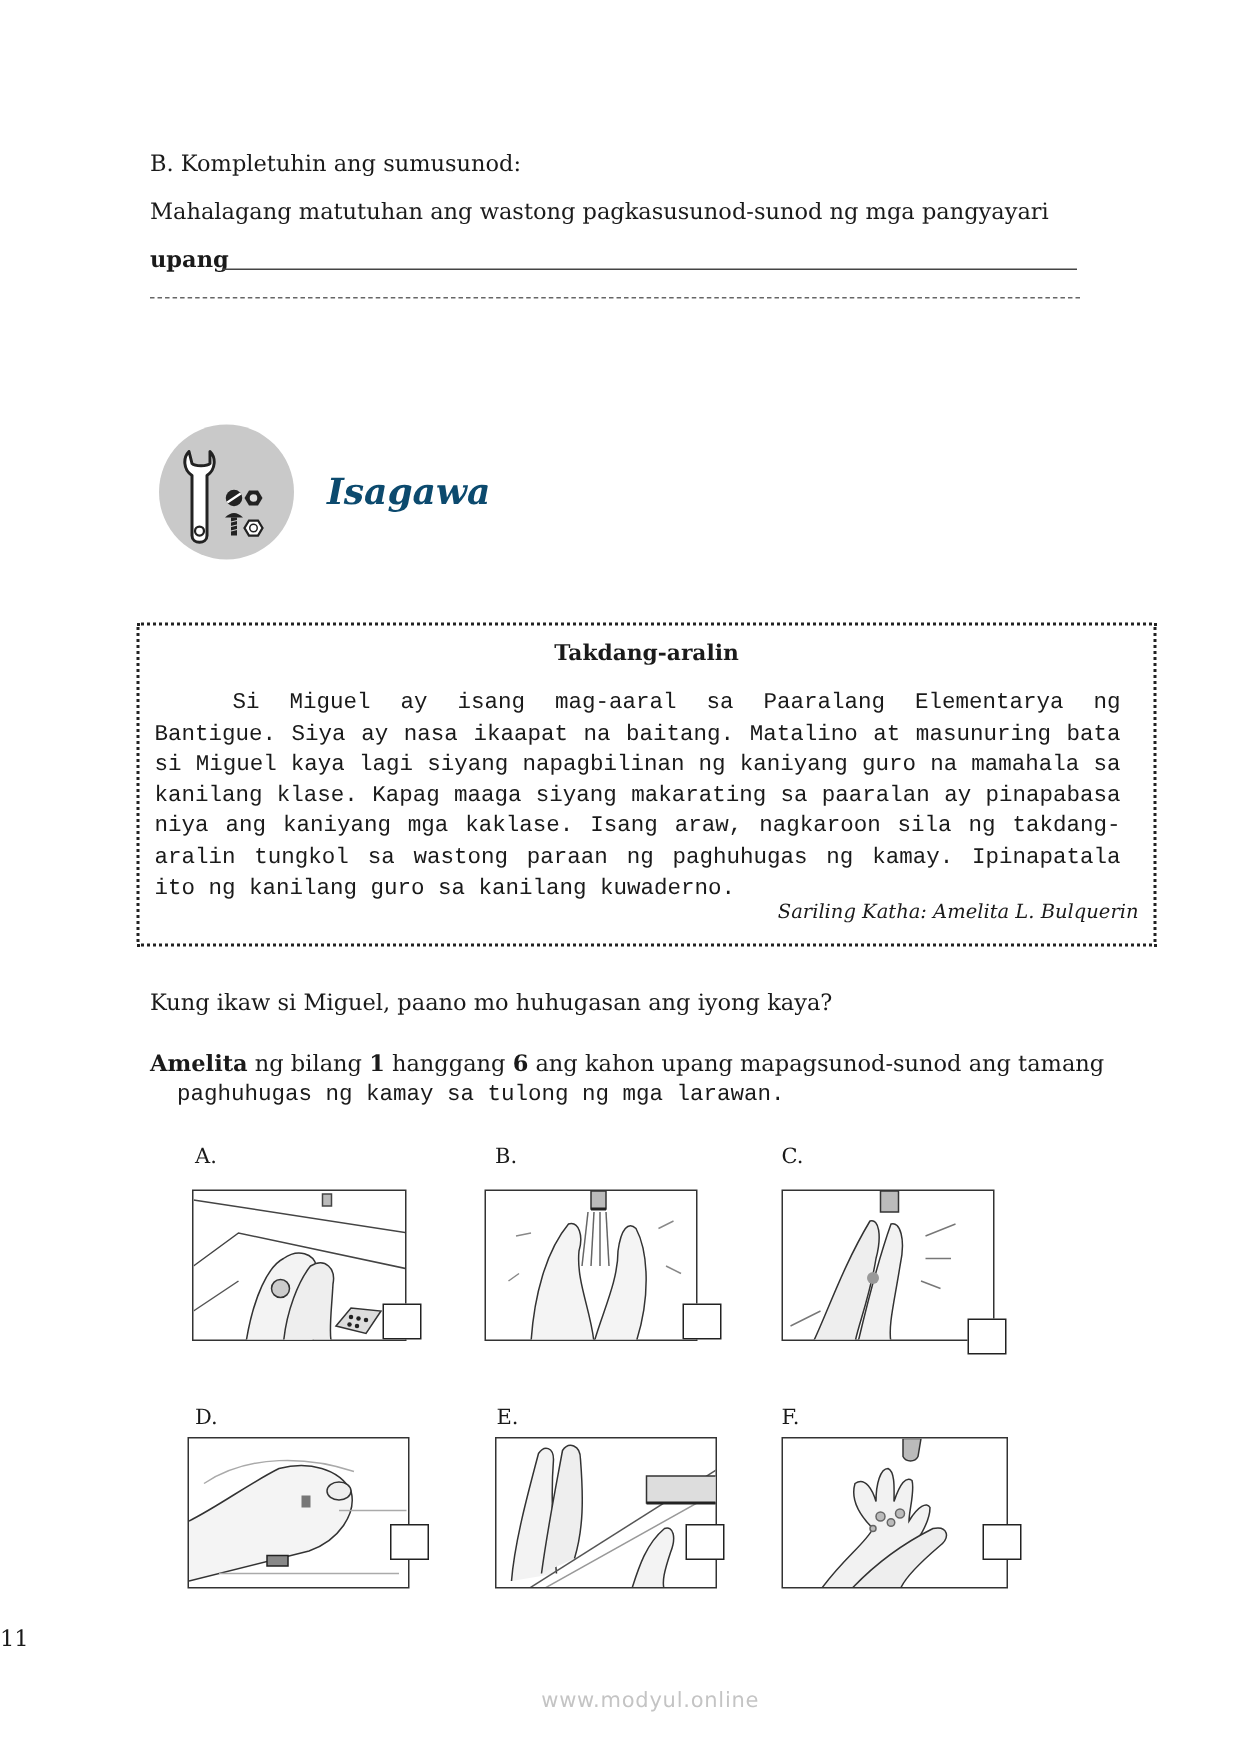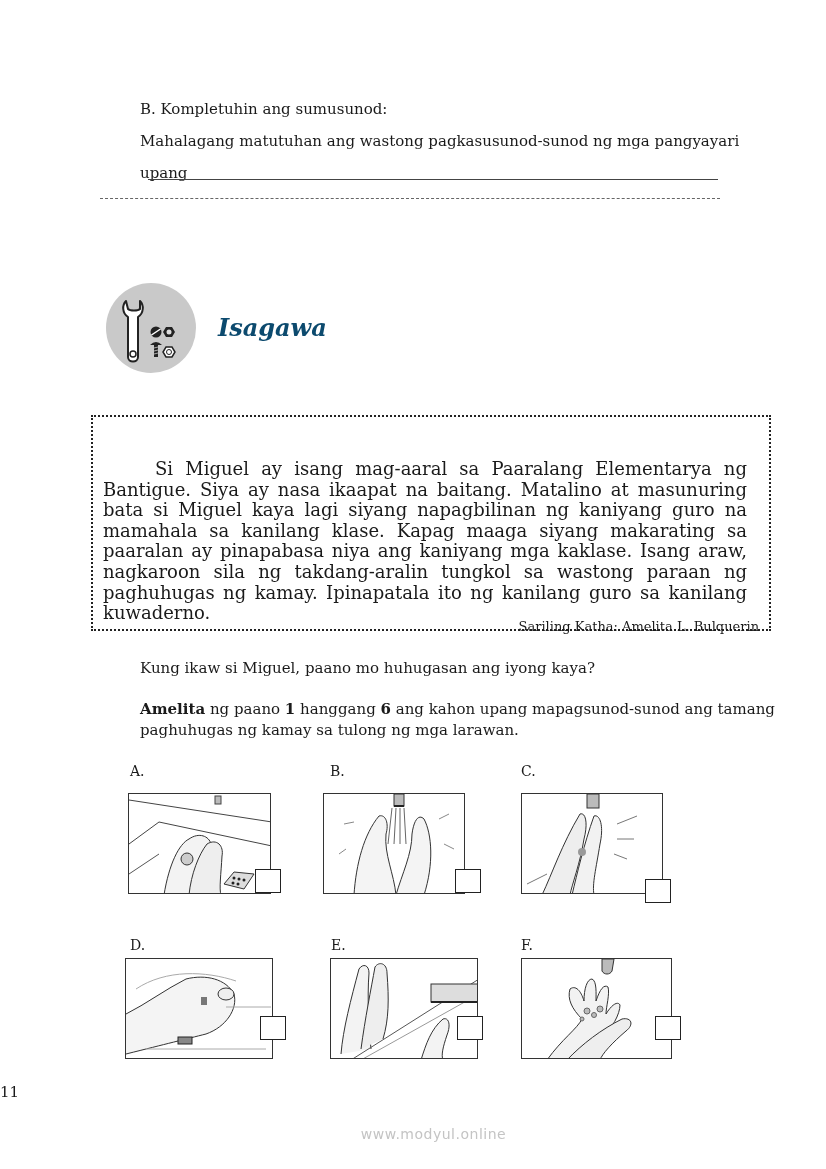--- a/index.html
+++ b/index.html
@@ -1,46 +1,46 @@
 <!DOCTYPE html>
 <html><head>
 <meta charset="utf-8">
 <style>
   html, body { margin: 0; padding: 0; background: #ffffff; }
   body { width: 826px; height: 1169px; position: relative; overflow: hidden;
          font-family: "DejaVu Serif", "Liberation Serif", serif; color: #1a1a1a; }
   .abs { position: absolute; }
-  .txt { font-size: 15px; line-height: 20px; white-space: nowrap; margin-left: 40px; }
+  .txt { font-size: 15px; line-height: 20px; white-space: nowrap; }
   .blank { position: absolute; border-bottom: 1px solid #444; height: 0; }
   .icon-circle { position: absolute; left: 106px; top: 283px; width: 90px; height: 90px;
                  border-radius: 50%; background: #c9c9c9; }
   .isagawa { position: absolute; left: 218px; top: 313px; font-size: 24px; font-weight: bold;
              font-style: italic; font-family: "DejaVu Serif", serif; color: #0c4a6e; }
   .story-box { position: absolute; left: 91px; top: 415px; width: 680px; height: 216px;
                border: 2px dotted #222; box-sizing: border-box; }
   .story-title { position: absolute; left: 0; right: 0; top: 10px; text-align: center;
                  font-weight: bold; font-size: 14.5px; }
-  .story-body { position: absolute; left: 10px; right: 22px; top: 42px; font-size: 18px;
-                line-height: 20.6px; text-align: justify; text-indent: 52px; white-space: normal; }
-  .story-credit { position: absolute; right: 10px; top: 202px; font-size: 13px; }
+  .story-body { position: absolute; left: 10px; right: 22px; top: 42px; font-size: 15px;
+                line-height: 20.6px; text-align: justify; text-indent: 52px; white-space: normal; font-family: Liberation Mono, monospace; }
+  .story-credit { position: absolute; right: 10px; top: 184px; font-size: 13px; font-style: italic; }
   .letter { position: absolute; font-size: 14px; }
   .frame { position: absolute; border: 1.5px solid #333; box-sizing: border-box; background: #fff; overflow: hidden; }
   .answer-box { position: absolute; width: 26px; height: 24px; border: 1.5px solid #222;
                 box-sizing: border-box; background: #fff; cursor: text; }
   .page-num { position: absolute; left: 0; right: 0; top: 1083px; text-align: left; font-size: 15px; }
   .watermark { position: absolute; left: 0; right: 0; top: 1126px; text-align: center; font-size: 14px;
                font-family: "DejaVu Sans", sans-serif; color: #c4c4c4; letter-spacing: 0.5px; padding-left: 41px; }
   svg.sketch { position: absolute; left: 0; top: 0; }
 </style>
 </head>
 <body>
 
 <div class="abs txt" style="left:100px; top:99px;">B.  Kompletuhin ang sumusunod:</div>
 <div class="abs txt" style="left:100px; top:131px;">Mahalagang matutuhan ang wastong pagkasusunod-sunod ng mga pangyayari</div>
-<div class="abs txt" style="left:100px; top:163px;">upang</div>
+<div class="abs txt" style="left:100px; top:163px;font-weight:bold;">upang</div>
 <div class="blank" style="left:148px; width:570px; top:179px;"></div>
 <div class="blank" style="left:100px; width:620px; top:198px; border-bottom-style: dashed; border-bottom-color:#666;"></div>
 
 <div class="icon-circle">
   <svg width="90" height="90" viewBox="0 0 90 90">
 
     <path d="M20 18 C16 22 16 30 22 34 L22 74 C22 80 32 80 32 74 L32 34 C38 30 38 22 34 18 L34 26 C32 28 24 28 22 26 Z" fill="#ffffff" stroke="#222" stroke-width="2" stroke-linejoin="round"></path>
     <circle cx="27" cy="71" r="3" fill="#fff" stroke="#222" stroke-width="1.5"></circle>
 
     <circle cx="50" cy="49" r="5.5" fill="#222"></circle>
@@ -55,29 +55,30 @@
     <line x1="48" y1="68" x2="52" y2="67" stroke="#ccc" stroke-width="0.8"></line>
     <line x1="48" y1="71" x2="52" y2="70" stroke="#ccc" stroke-width="0.8"></line>
 
     <polygon points="60,64 66,64 69,69 66,74 60,74 57,69" fill="#fff" stroke="#222" stroke-width="1.5"></polygon>
     <circle cx="63" cy="69" r="2.5" fill="#fff" stroke="#222" stroke-width="1"></circle>
   </svg>
 </div>
 <div class="isagawa">Isagawa</div>
 
 <div class="story-box">
+  <div class="story-title">Takdang-aralin</div>
   <div class="story-body">Si Miguel ay isang mag-aaral sa Paaralang Elementarya ng Bantigue. Siya ay nasa ikaapat na baitang.  Matalino at masunuring bata si Miguel kaya lagi siyang napagbilinan ng kaniyang guro na mamahala sa kanilang klase. Kapag maaga siyang makarating sa paaralan ay pinapabasa niya ang kaniyang mga kaklase. Isang araw, nagkaroon sila ng takdang-aralin tungkol sa wastong paraan ng paghuhugas ng kamay. Ipinapatala ito ng kanilang guro sa kanilang kuwaderno.</div>
   <div class="story-credit">Sariling Katha: Amelita L. Bulquerin</div>
 </div>
 
 <div class="abs txt" style="left:100px; top:658px;">Kung ikaw si Miguel, paano mo huhugasan ang iyong kaya?</div>
 <div class="abs txt" style="left:100px; top:699px;">
-  <b>Amelita</b><span> ng paano </span><b>1</b><span> hanggang </span><b>6</b><span> ang kahon upang mapagsunod-sunod ang tamang</span>
+  <b>Amelita</b><span> ng bilang </span><b>1</b><span> hanggang </span><b>6</b><span> ang kahon upang mapagsunod-sunod ang tamang</span>
 </div>
-<div class="abs txt" style="left:100px; top:720px;">paghuhugas ng kamay sa tulong ng mga larawan.</div>
+<div class="abs txt" style="left:118px; top:720px;font-family:Liberation Mono, monospace;">paghuhugas ng kamay sa tulong ng mga larawan.</div>
 
 <div class="letter" style="left:130px; top:763px;">A.</div>
 <div class="frame" style="left:128px; top:793px; width:143px; height:101px;">
   <svg class="sketch" width="143" height="101">
     <line x1="0" y1="6" x2="143" y2="28" stroke="#444" stroke-width="1"></line>
     <rect x="86" y="2" width="6" height="8" fill="#bbb" stroke="#444"></rect>
     <polyline points="0,50 30,28 143,52" fill="none" stroke="#444"></polyline>
     <polyline points="0,80 30,60" fill="none" stroke="#555"></polyline>
     <path d="M35 101 C40 70 50 50 60 45 C70 38 80 42 82 50 C84 70 78 90 80 101" fill="#f3f3f3" stroke="#333"></path>
     <path d="M60 101 C62 80 70 60 78 50 C88 44 95 52 93 62 C92 80 90 95 92 101" fill="#eee" stroke="#333"></path>

